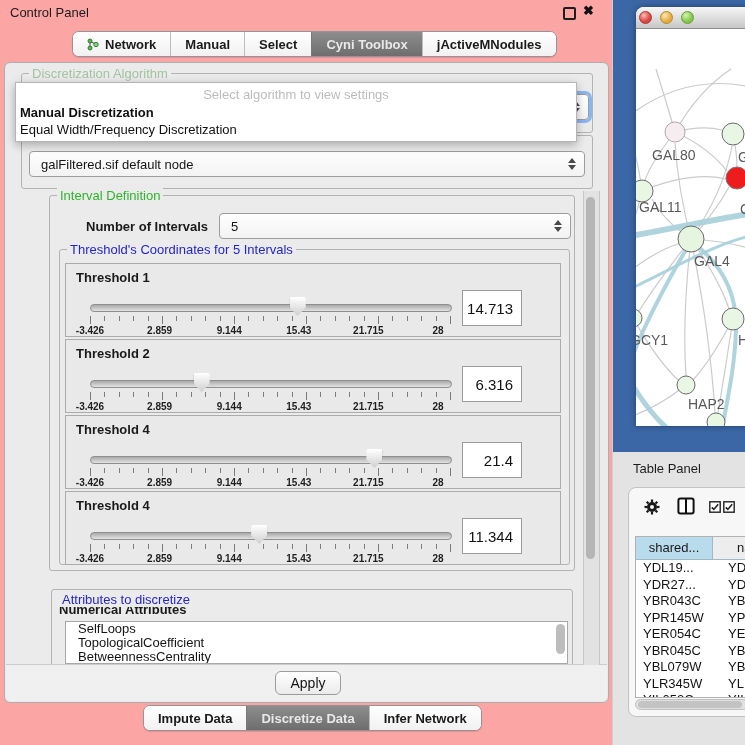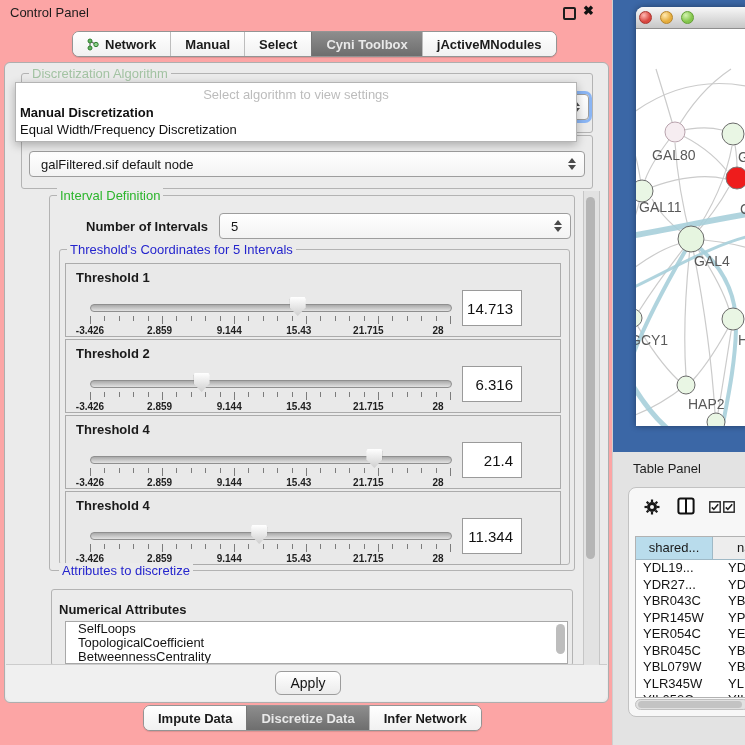--- a/index.html
+++ b/index.html
@@ -329,21 +329,21 @@
                 <span class="ticklabel" style="left: 60%;">15.43</span>
                 <span class="ticklabel" style="left: 80%;">21.715</span>
                 <span class="ticklabel" style="left: 100%;">28</span>
               </div>
     </div>
     <div class="th-value">11.344</div>
   </div>
 </div>
 
       <div class="groupbox" style="left:46px;top:526px;width:520px;height:75px"></div>
-      <div class="grouplabel blue" style="left:54px;top:500px">Attributes to discretize</div>
+      <div class="grouplabel blue" style="left:54px;top:529px">Attributes to discretize</div>
       <div class="boldlabel" style="left:54px;top:539px">Numerical Attributes</div>
       <div class="attr-list" id="attr-list">
         <div class="attr-scroll"></div>
       <div class="attr-item">SelfLoops</div>
           <div class="attr-item">TopologicalCoefficient</div>
           <div class="attr-item">BetweennessCentrality</div>
         </div>
 
       <div class="sep-line"></div>
       <div class="btn-strip"></div>

